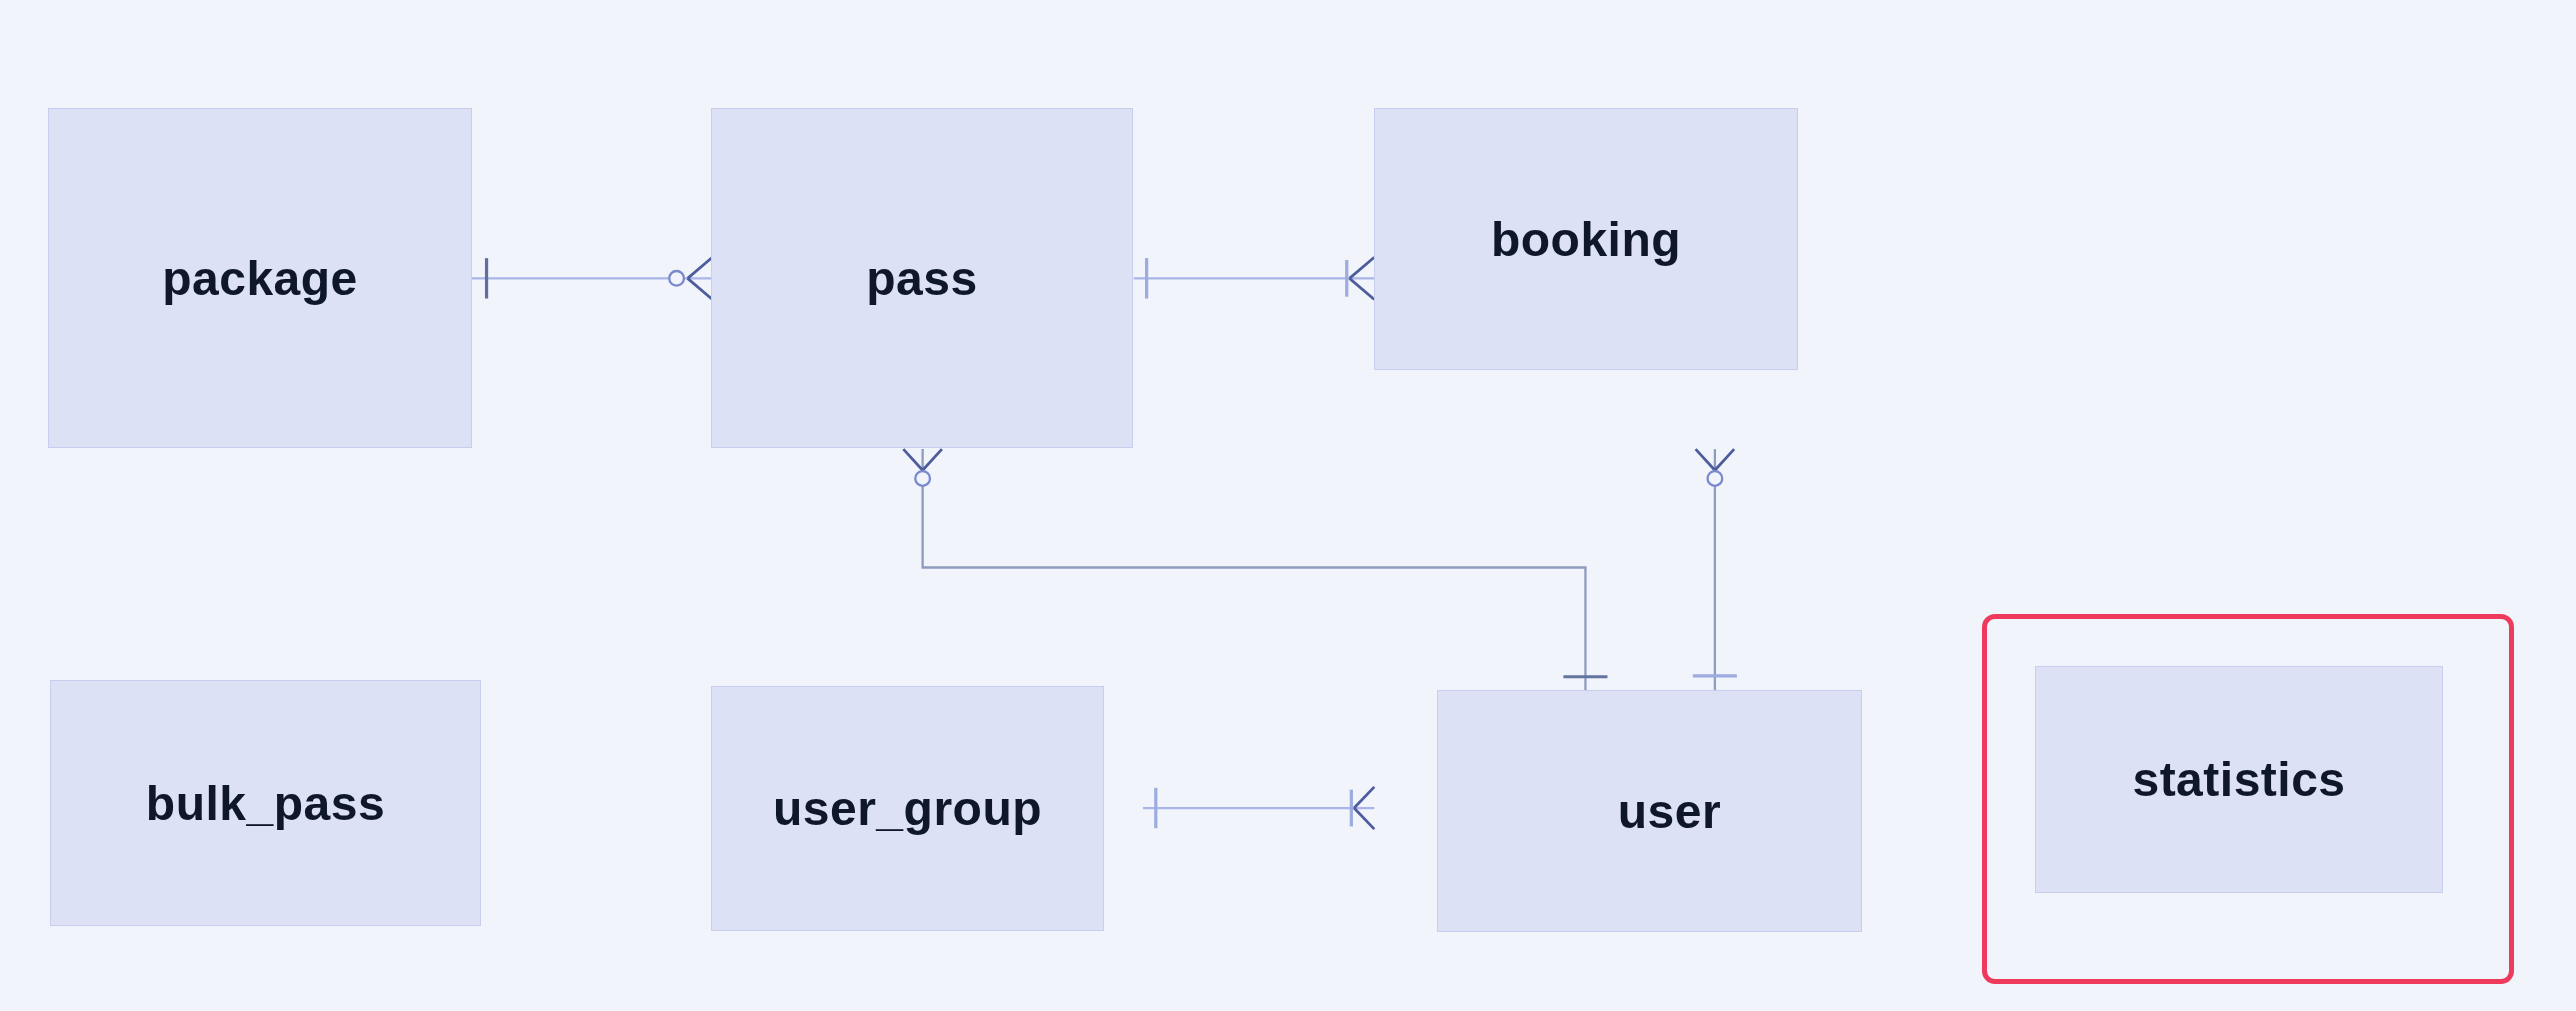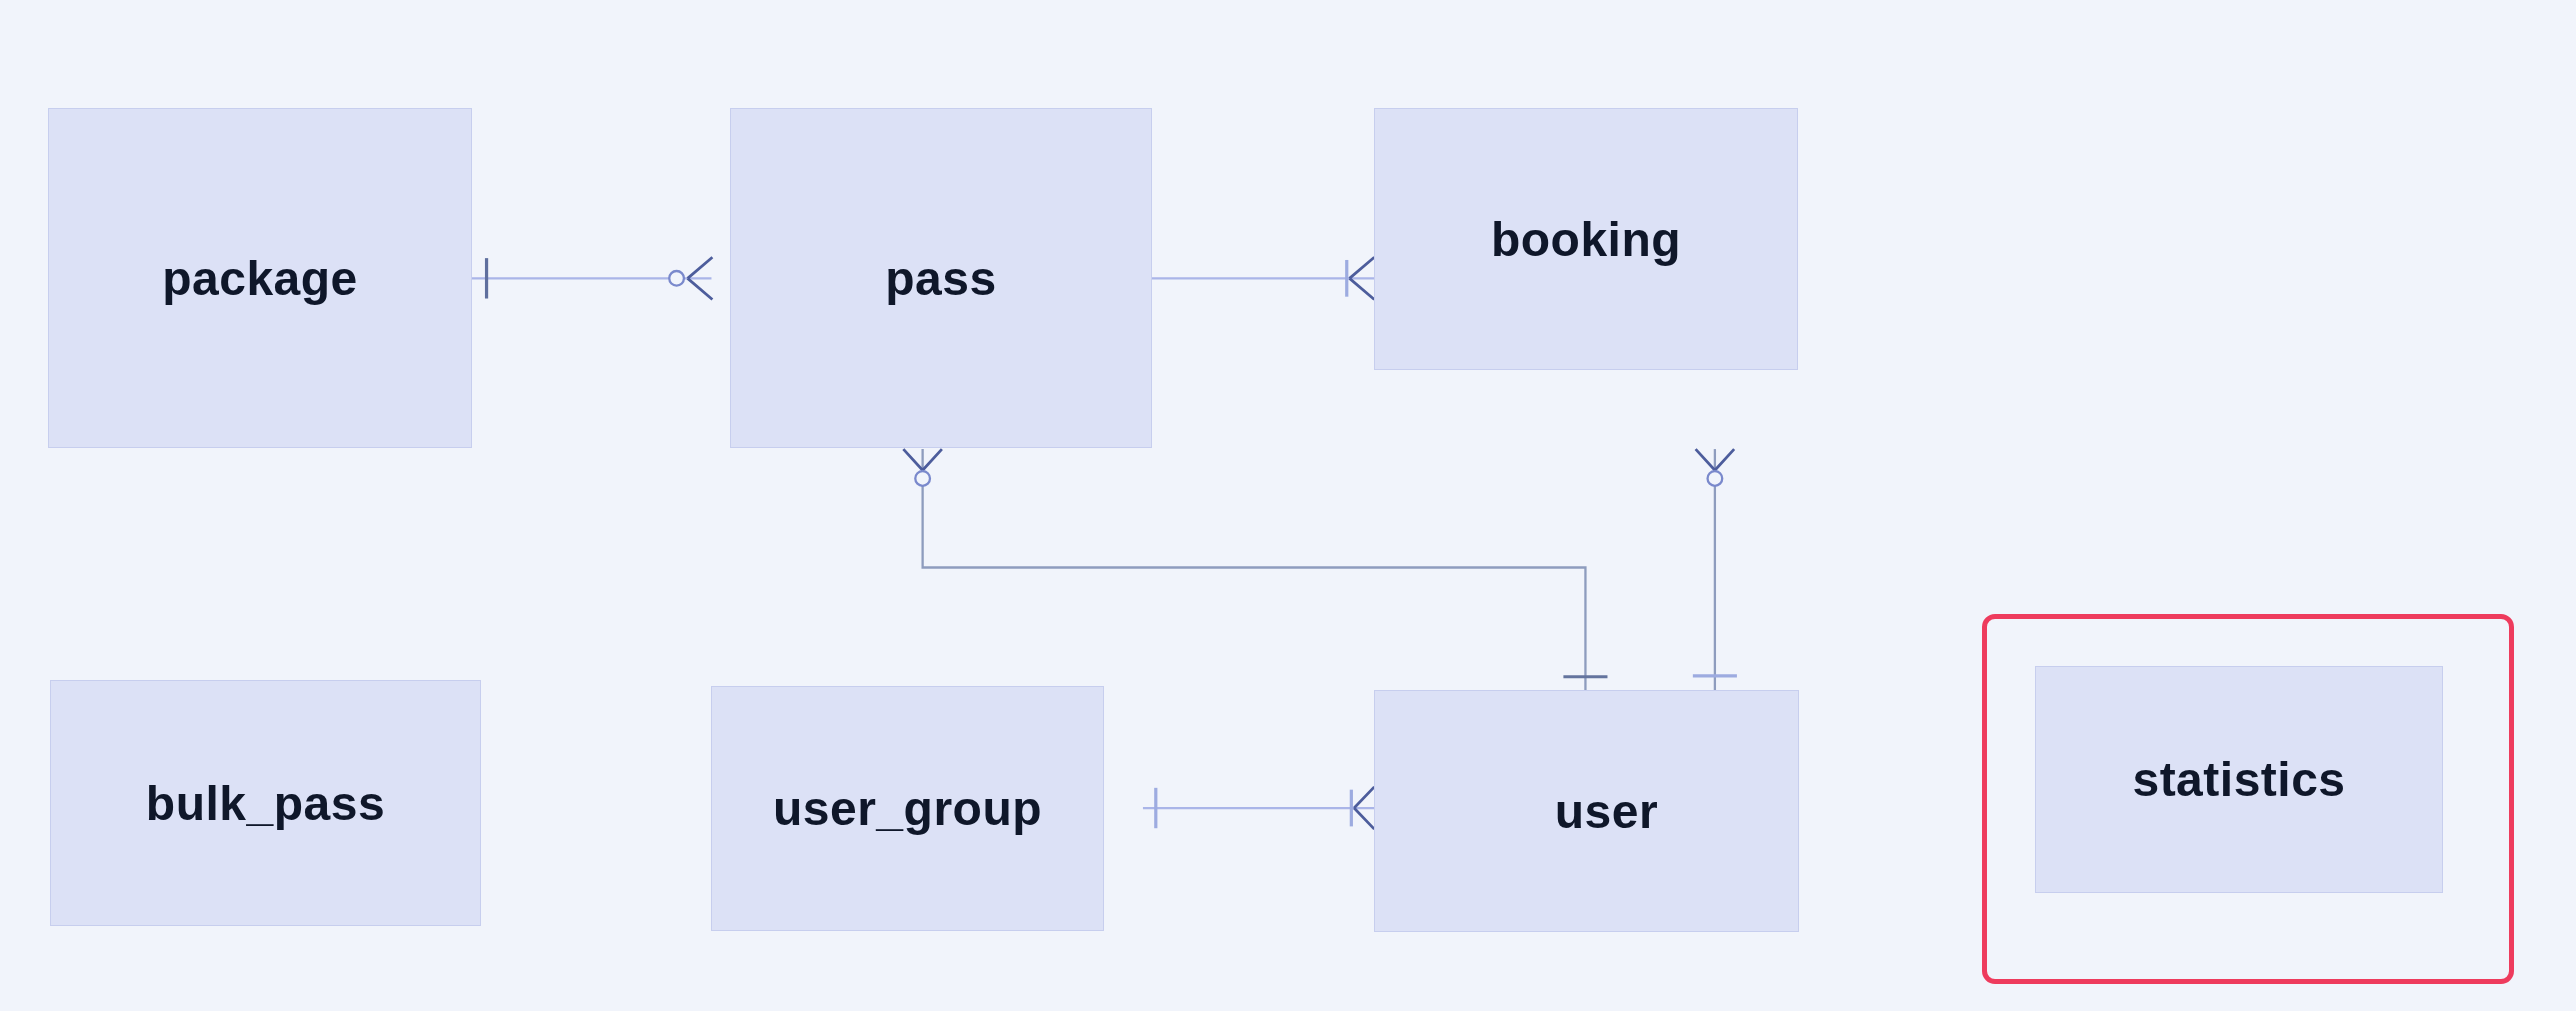--- a/index.html
+++ b/index.html
@@ -95,38 +95,38 @@
       <line class="tick-light" x1="1259" y1="858" x2="1259" y2="902"></line>
       <line class="tick-light" x1="1472" y1="860" x2="1472" y2="900"></line>
       <path class="foot-legs" d="M1475,880 L1497,857 M1475,880 L1497,903"></path>
     </g>
   </svg>
 
   <div class="entity" style="left:48px; top:108px; width:424px; height:340px;">
     <span class="label">package</span>
   </div>
 
-  <div class="entity" style="left:730px; top:108px; width:422px; height:340px;">
+  <div class="entity" style="left:711px; top:108px; width:422px; height:340px;">
     <span class="label">pass</span>
   </div>
 
   <div class="entity" style="left:1374px; top:108px; width:424px; height:262px;">
     <span class="label">booking</span>
   </div>
 
 
   <div class="entity" style="left:50px; top:680px; width:431px; height:246px;text-align:center;">
     <span class="label">bulk_pass</span>
   </div>
 
   <div class="entity" style="left:711px; top:686px; width:393px; height:245px;">
     <span class="label">user_group</span>
   </div>
 
-  <div class="entity" style="left:1374px; top:690px; width:425px; height:242px;padding-left:40px;">
+  <div class="entity" style="left:1437px; top:690px; width:425px; height:242px;padding-left:40px;">
     <span class="label">user</span>
   </div>
 
   <div class="entity" style="left:2035px; top:666px; width:408px; height:227px;">
     <span class="label">statistics</span>
   </div>
 
   <div class="highlight-box" style="left:1982px; top:614px; width:532px; height:370px;"></div>
 
 </div>

